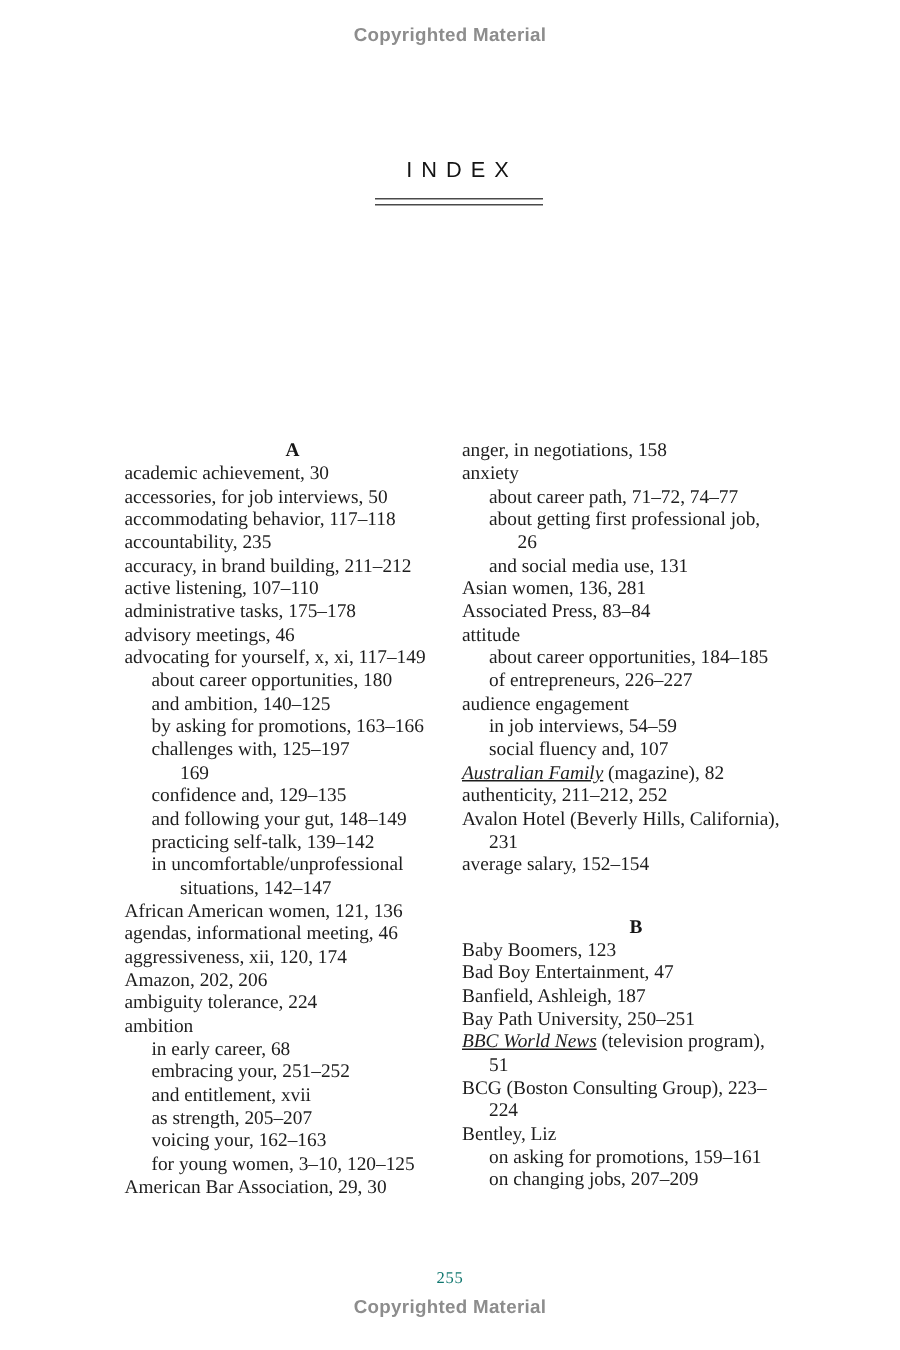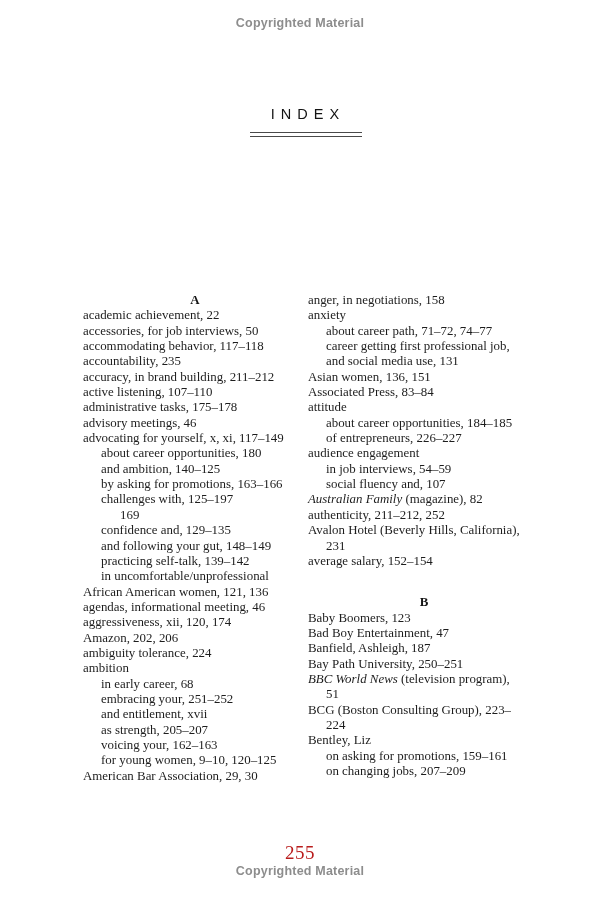--- a/index.html
+++ b/index.html
@@ -45,90 +45,92 @@
     width: 600px;
     font-size: 12.9px; line-height: 15.34px;
   }
   .col { position: absolute; top: 0; }
   .col-left  { left: 83px;  width: 224px; }
   .col-right { left: 308px; width: 232px; }
 
   .line.i0 { padding-left: 0; }
   .line.i1 { padding-left: 18px; }
   .line.i2 { padding-left: 37px; }
-  .line i { font-style: italic; }
+  .line i { font-style: italic; text-decoration: underline; }
 
   .section-letter {
     text-align: center;
     font-weight: 700;
     color: #161616;
   }
   .col .section-letter:not(:first-child) { margin-top: 26px; }
 
   .page-number {
     position: absolute; top: 844px; left: 0; right: 0;
     text-align: center;
-    font-size: 19px; line-height: 17px;
+    font-size: 11px; line-height: 17px;
     letter-spacing: 0.5px;
-    color: #b91c1c;
+    color: #0f766e;
   }
 </style>
 </head>
 <body>
 
 <div class="page">
 
   <div class="copyright top">Copyrighted Material</div>
 
   <div class="index-title">INDEX</div>
 
   <div class="title-rule"></div>
 
   <div class="index-columns">
     <div class="col col-left">
         <div class="section-letter">A</div>
-        <div class="line i0">academic achievement, 22</div>
+        <div class="line i0">academic achievement, 30</div>
         <div class="line i0">accessories, for job interviews, 50</div>
         <div class="line i0">accommodating behavior, 117–118</div>
         <div class="line i0">accountability, 235</div>
         <div class="line i0">accuracy, in brand building, 211–212</div>
         <div class="line i0">active listening, 107–110</div>
         <div class="line i0">administrative tasks, 175–178</div>
         <div class="line i0">advisory meetings, 46</div>
         <div class="line i0">advocating for yourself, x, xi, 117–149</div>
         <div class="line i1">about career opportunities, 180</div>
         <div class="line i1">and ambition, 140–125</div>
         <div class="line i1">by asking for promotions, 163–166</div>
         <div class="line i1">challenges with, 125–197</div>
         <div class="line i2">169</div>
         <div class="line i1">confidence and, 129–135</div>
         <div class="line i1">and following your gut, 148–149</div>
         <div class="line i1">practicing self-talk, 139–142</div>
         <div class="line i1">in uncomfortable/unprofessional</div>
+        <div class="line i2">situations, 142–147</div>
         <div class="line i0">African American women, 121, 136</div>
         <div class="line i0">agendas, informational meeting, 46</div>
         <div class="line i0">aggressiveness, xii, 120, 174</div>
         <div class="line i0">Amazon, 202, 206</div>
         <div class="line i0">ambiguity tolerance, 224</div>
         <div class="line i0">ambition</div>
         <div class="line i1">in early career, 68</div>
         <div class="line i1">embracing your, 251–252</div>
         <div class="line i1">and entitlement, xvii</div>
         <div class="line i1">as strength, 205–207</div>
         <div class="line i1">voicing your, 162–163</div>
-        <div class="line i1">for young women, 9–10, 120–125</div>
+        <div class="line i1">for young women, 3–10, 120–125</div>
         <div class="line i0">American Bar Association, 29, 30</div>
       </div>
     <div class="col col-right">
         <div class="line i0">anger, in negotiations, 158</div>
         <div class="line i0">anxiety</div>
         <div class="line i1">about career path, 71–72, 74–77</div>
-        <div class="line i1">career getting first professional job,</div>
+        <div class="line i1">about getting first professional job,</div>
+        <div class="line i2">26</div>
         <div class="line i1">and social media use, 131</div>
-        <div class="line i0">Asian women, 136, 151</div>
+        <div class="line i0">Asian women, 136, 281</div>
         <div class="line i0">Associated Press, 83–84</div>
         <div class="line i0">attitude</div>
         <div class="line i1">about career opportunities, 184–185</div>
         <div class="line i1">of entrepreneurs, 226–227</div>
         <div class="line i0">audience engagement</div>
         <div class="line i1">in job interviews, 54–59</div>
         <div class="line i1">social fluency and, 107</div>
         <div class="line i0"><i>Australian Family</i> (magazine), 82</div>
         <div class="line i0">authenticity, 211–212, 252</div>
         <div class="line i0">Avalon Hotel (Beverly Hills, California),</div>

